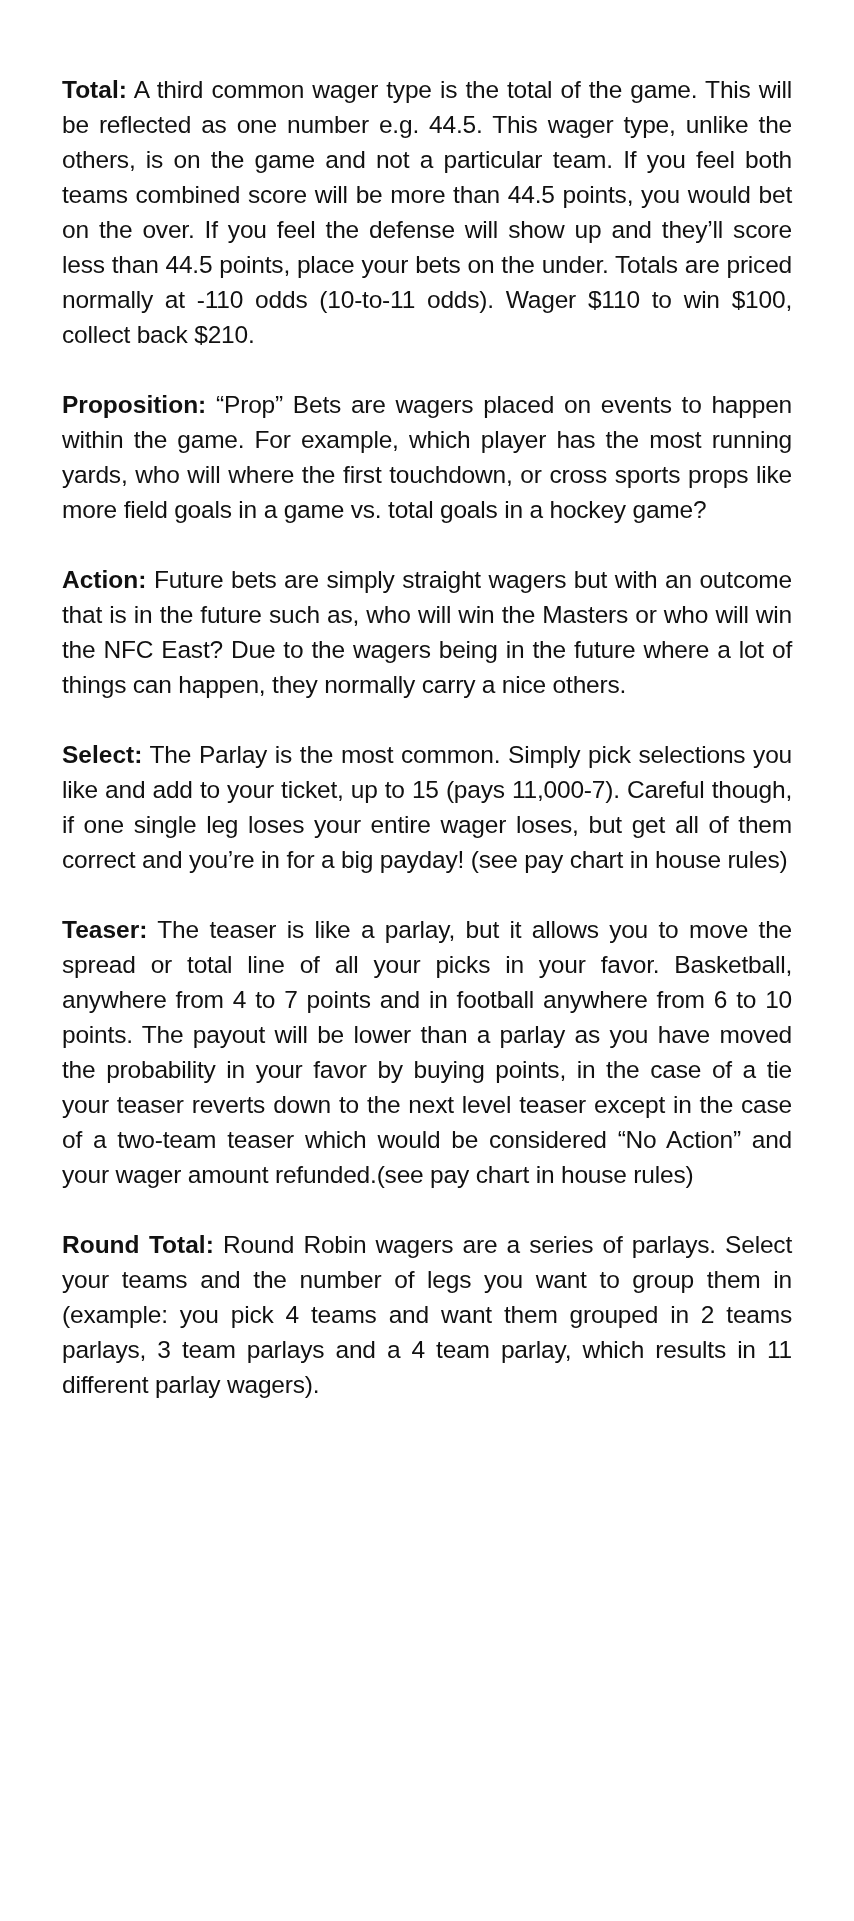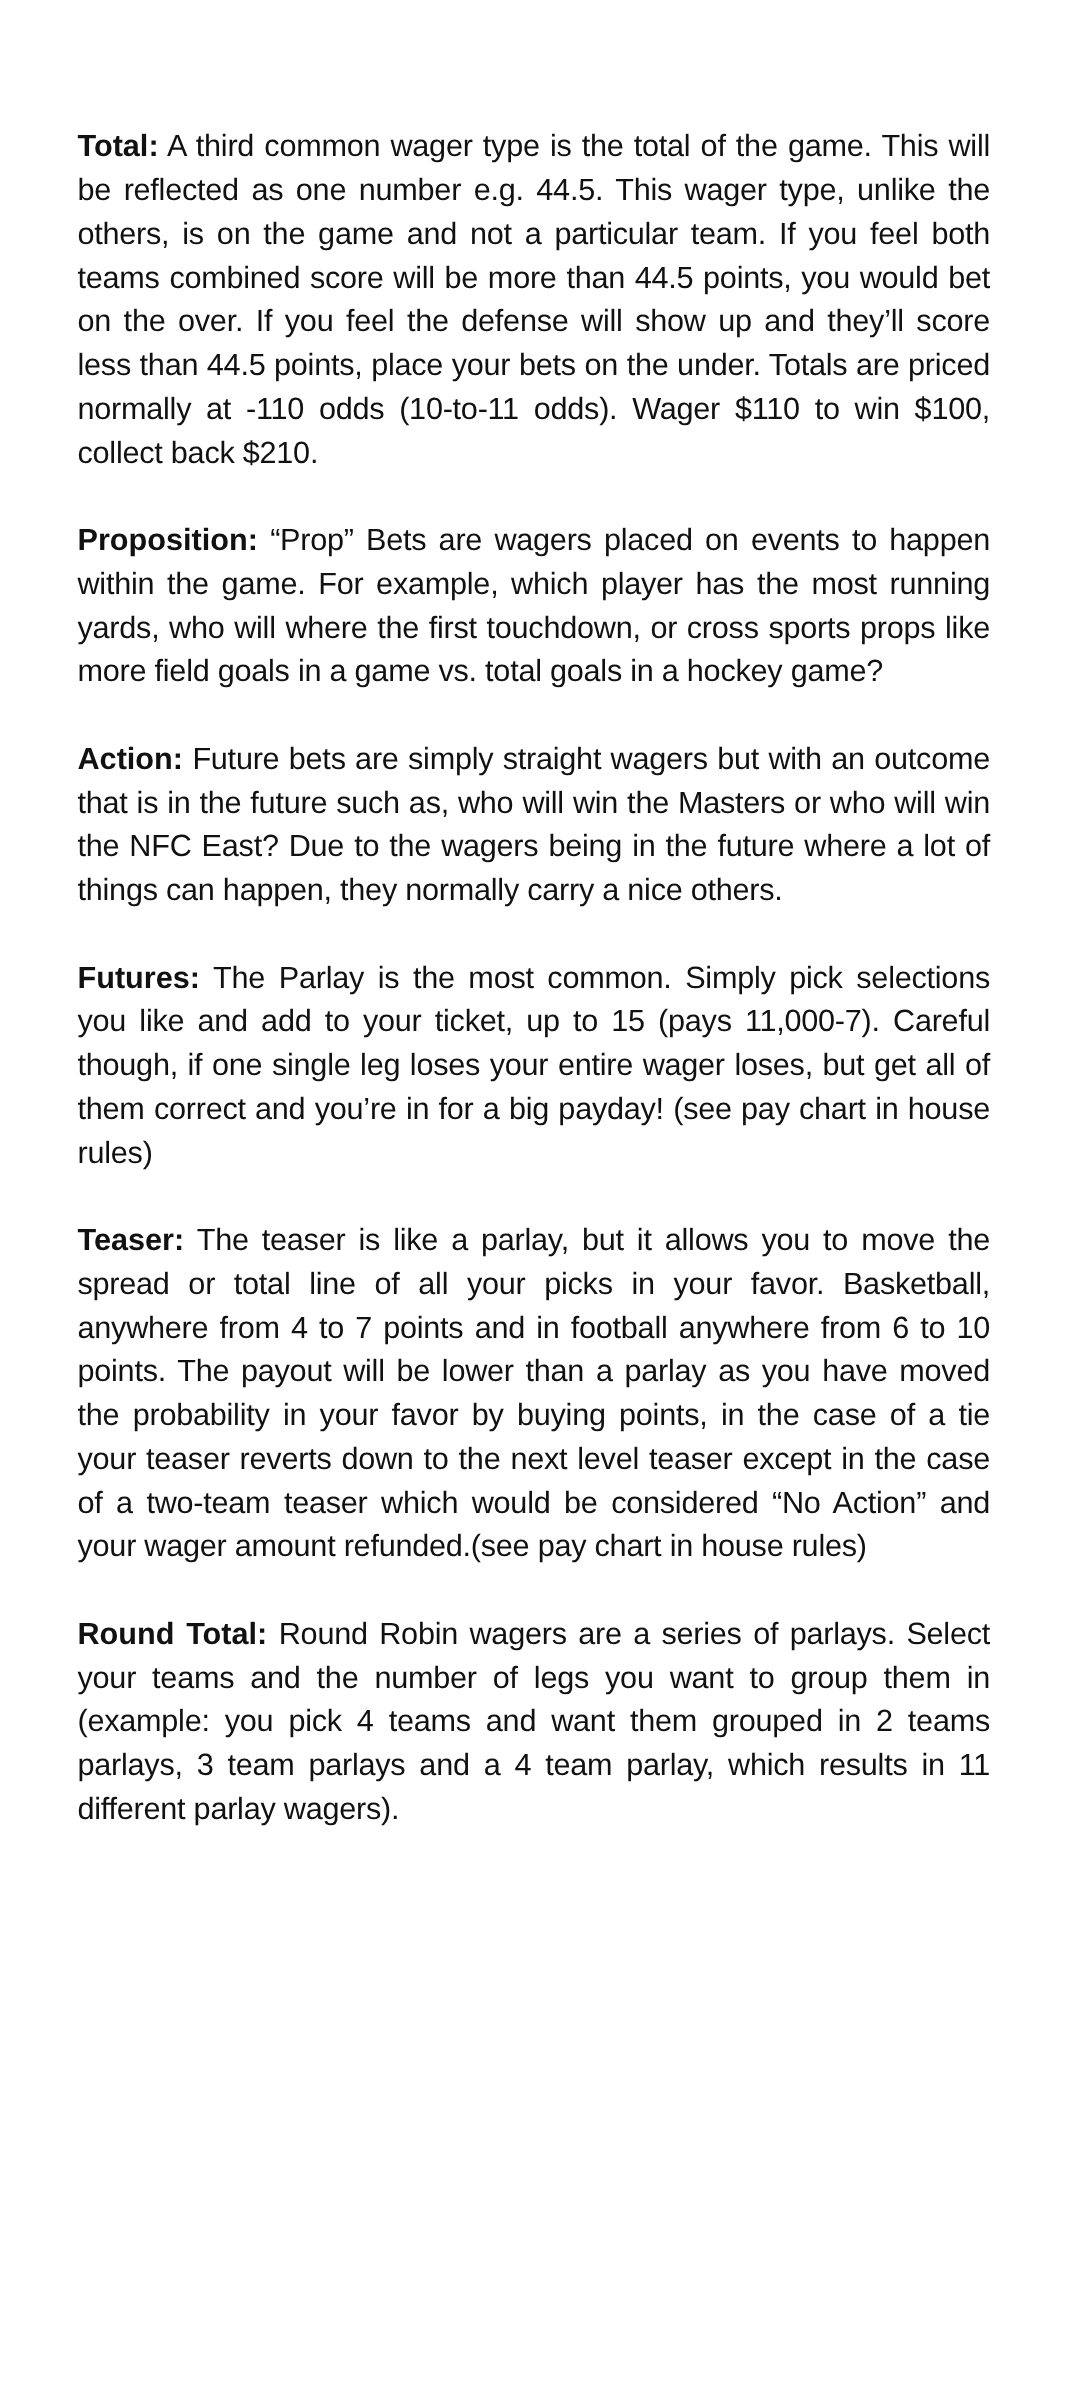--- a/index.html
+++ b/index.html
@@ -12,21 +12,20 @@
     height: 1921px;
     overflow: hidden;
     font-family: "Liberation Sans", sans-serif;
     color: #111111;
   }
   .page-content {
     box-sizing: border-box;
     width: 730px;
     margin-left: 62px;
     padding-top: 72px;
-    margin-top: 28px;
   }
   .para {
     margin: 0 0 35px 0;
     font-size: 24.5px;
     line-height: 35px;
     text-align: justify;
     letter-spacing: -0.2px;
     color: #111111;
   }
   .para:last-child {
@@ -42,19 +41,19 @@
 
 <div class="page-content">
 
   <p class="para"><strong class="term">Total:</strong><span> A third common wager type is the total of the game. This will be reflected as one number e.g. 44.5. This wager type, unlike the others, is on the game and not a particular team. If you feel both teams combined score will be more than 44.5 points, you would bet on the over. If you feel the defense will show up and they’ll score less than 44.5 points, place your bets on the under. Totals are priced normally at -110 odds (10-to-11 odds). Wager $110 to win $100, collect back $210.</span></p>
 
   <p class="para"><strong class="term">Proposition:</strong><span> “Prop” Bets are wagers placed on events to happen within the game. For example, which player has the most running yards, who will where the first touchdown, or cross sports props like more field goals in a game vs. total goals in a hockey game?</span></p>
 
   <p class="para"><strong class="term">Action:</strong><span> Future bets are simply straight wagers but with an outcome that is in the future such as, who will win the Masters or who will win the NFC East? Due to the wagers being in the future where a lot of things can happen, they normally carry a nice others.</span></p>
 
 
-  <p class="para"><strong class="term">Futures:</strong><span> The Parlay is the most common. Simply pick selections you like and add to your ticket, up to 15 (pays 11,000-7). Careful though, if one single leg loses your entire wager loses, but get all of them correct and you’re in for a big payday! (see pay chart in house rules)</span></p>
+  <p class="para"><strong class="term">Select:</strong><span> The Parlay is the most common. Simply pick selections you like and add to your ticket, up to 15 (pays 11,000-7). Careful though, if one single leg loses your entire wager loses, but get all of them correct and you’re in for a big payday! (see pay chart in house rules)</span></p>
 
   <p class="para"><strong class="term">Teaser:</strong><span> The teaser is like a parlay, but it allows you to move the spread or total line of all your picks in your favor. Basketball, anywhere from 4 to 7 points and in football anywhere from 6 to 10 points. The payout will be lower than a parlay as you have moved the probability in your favor by buying points, in the case of a tie your teaser reverts down to the next level teaser except in the case of a two-team teaser which would be considered “No Action” and your wager amount refunded.(see pay chart in house rules)</span></p>
 
   <p class="para"><strong class="term">Round Total:</strong><span> Round Robin wagers are a series of parlays. Select your teams and the number of legs you want to group them in (example: you pick 4 teams and want them grouped in 2 teams parlays, 3 team parlays and a 4 team parlay, which results in 11 different parlay wagers).</span></p>
 
 </div>
 
 </body></html>

